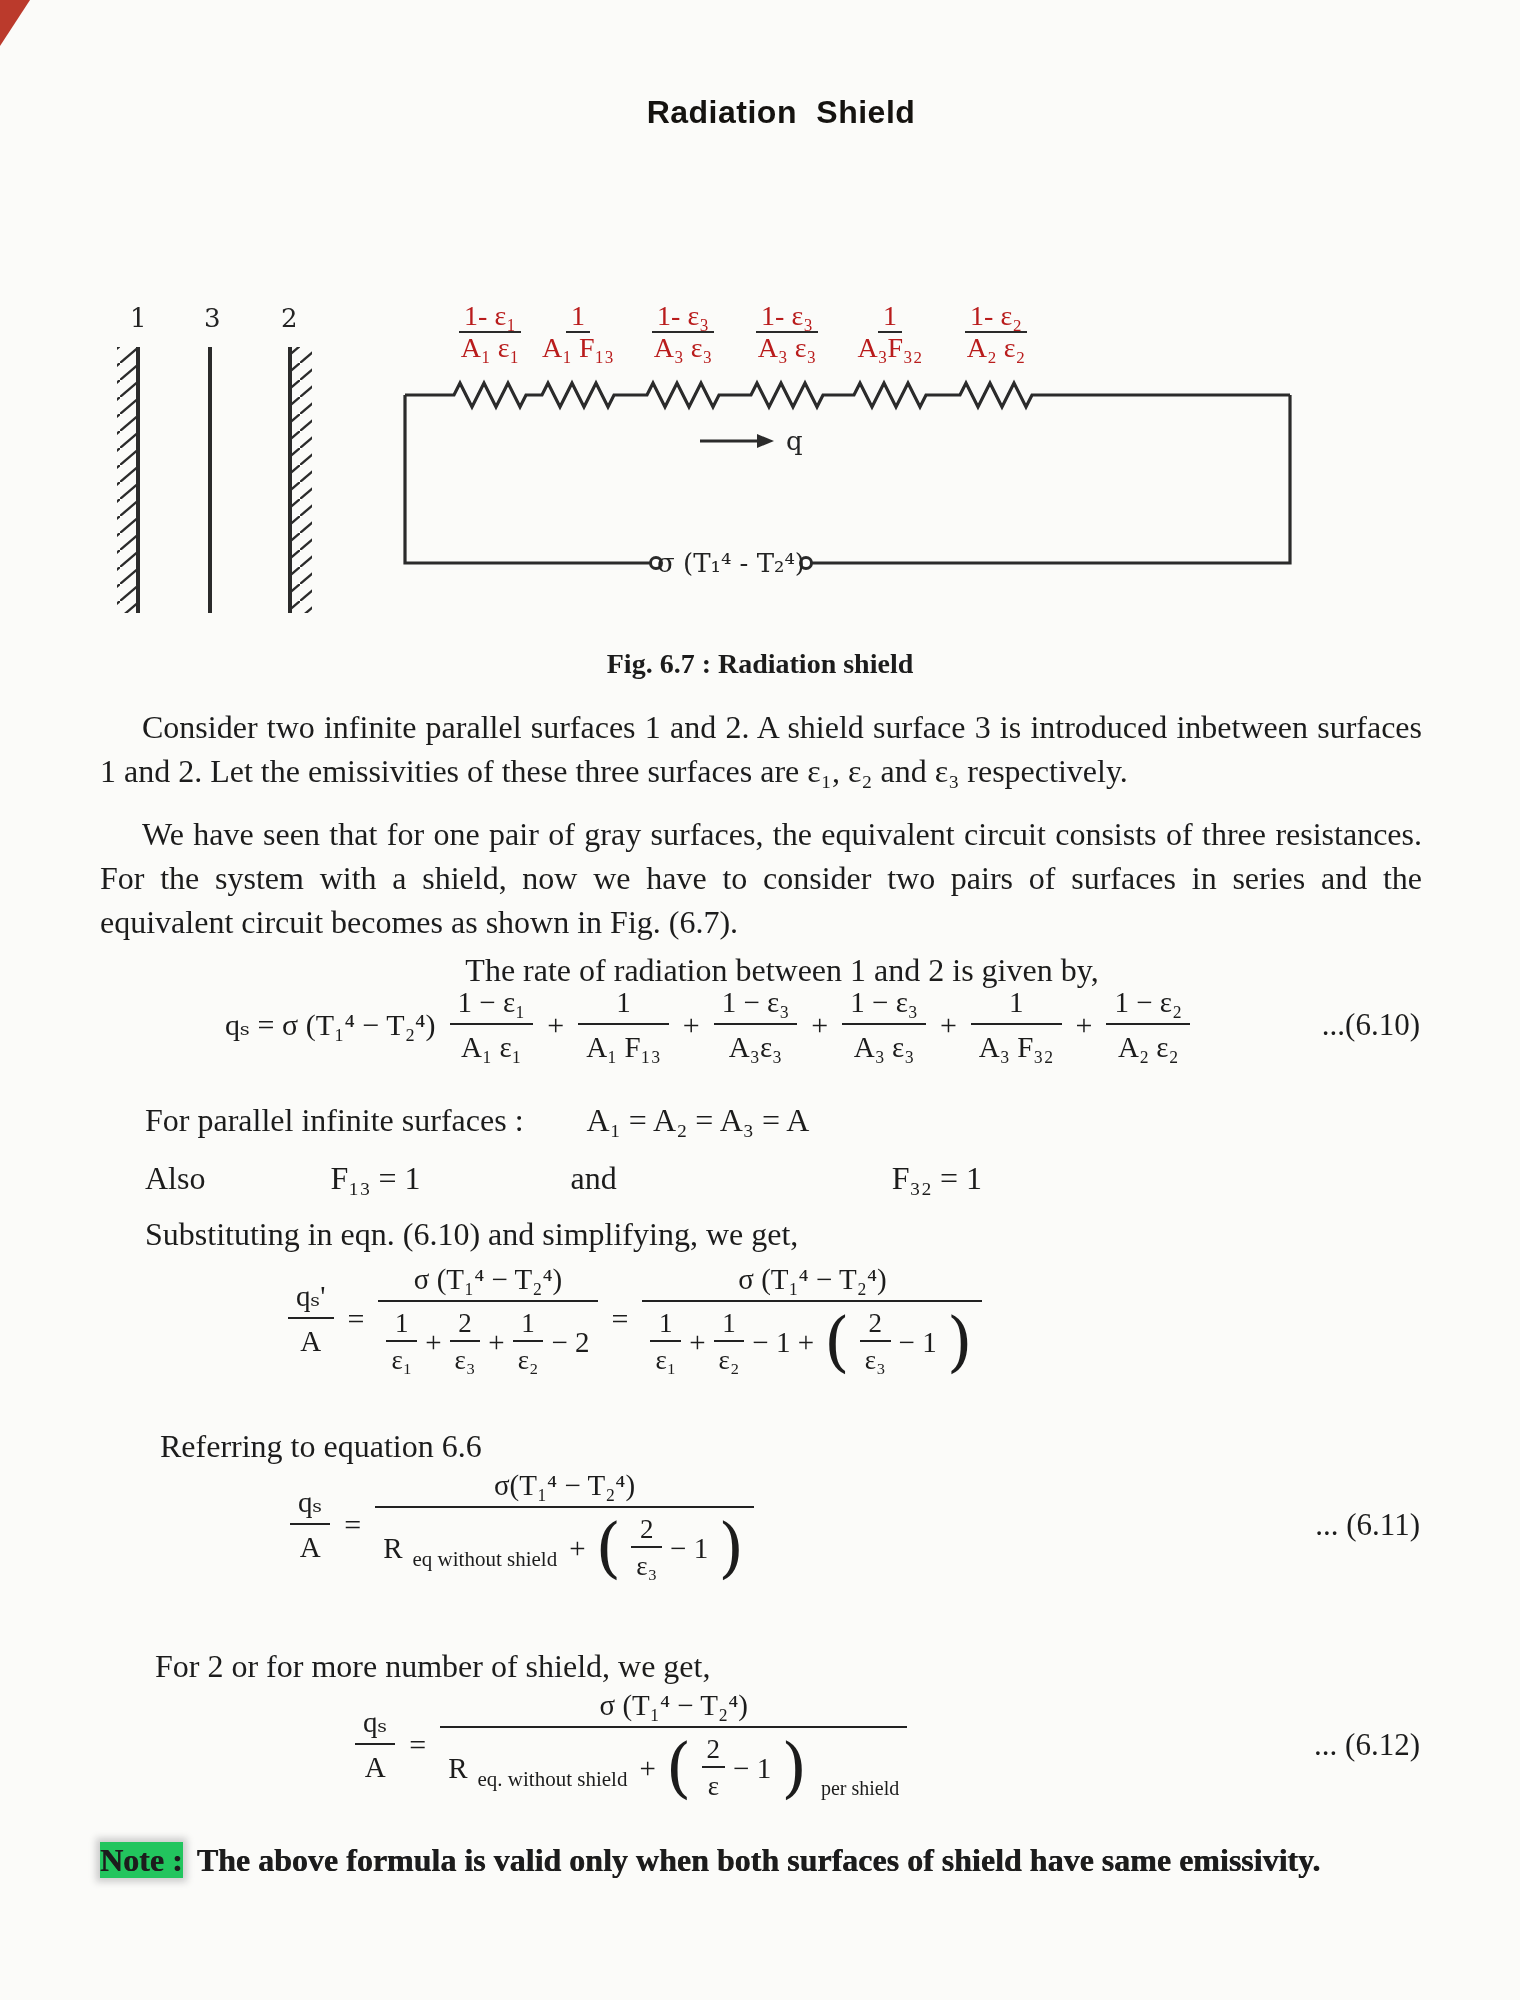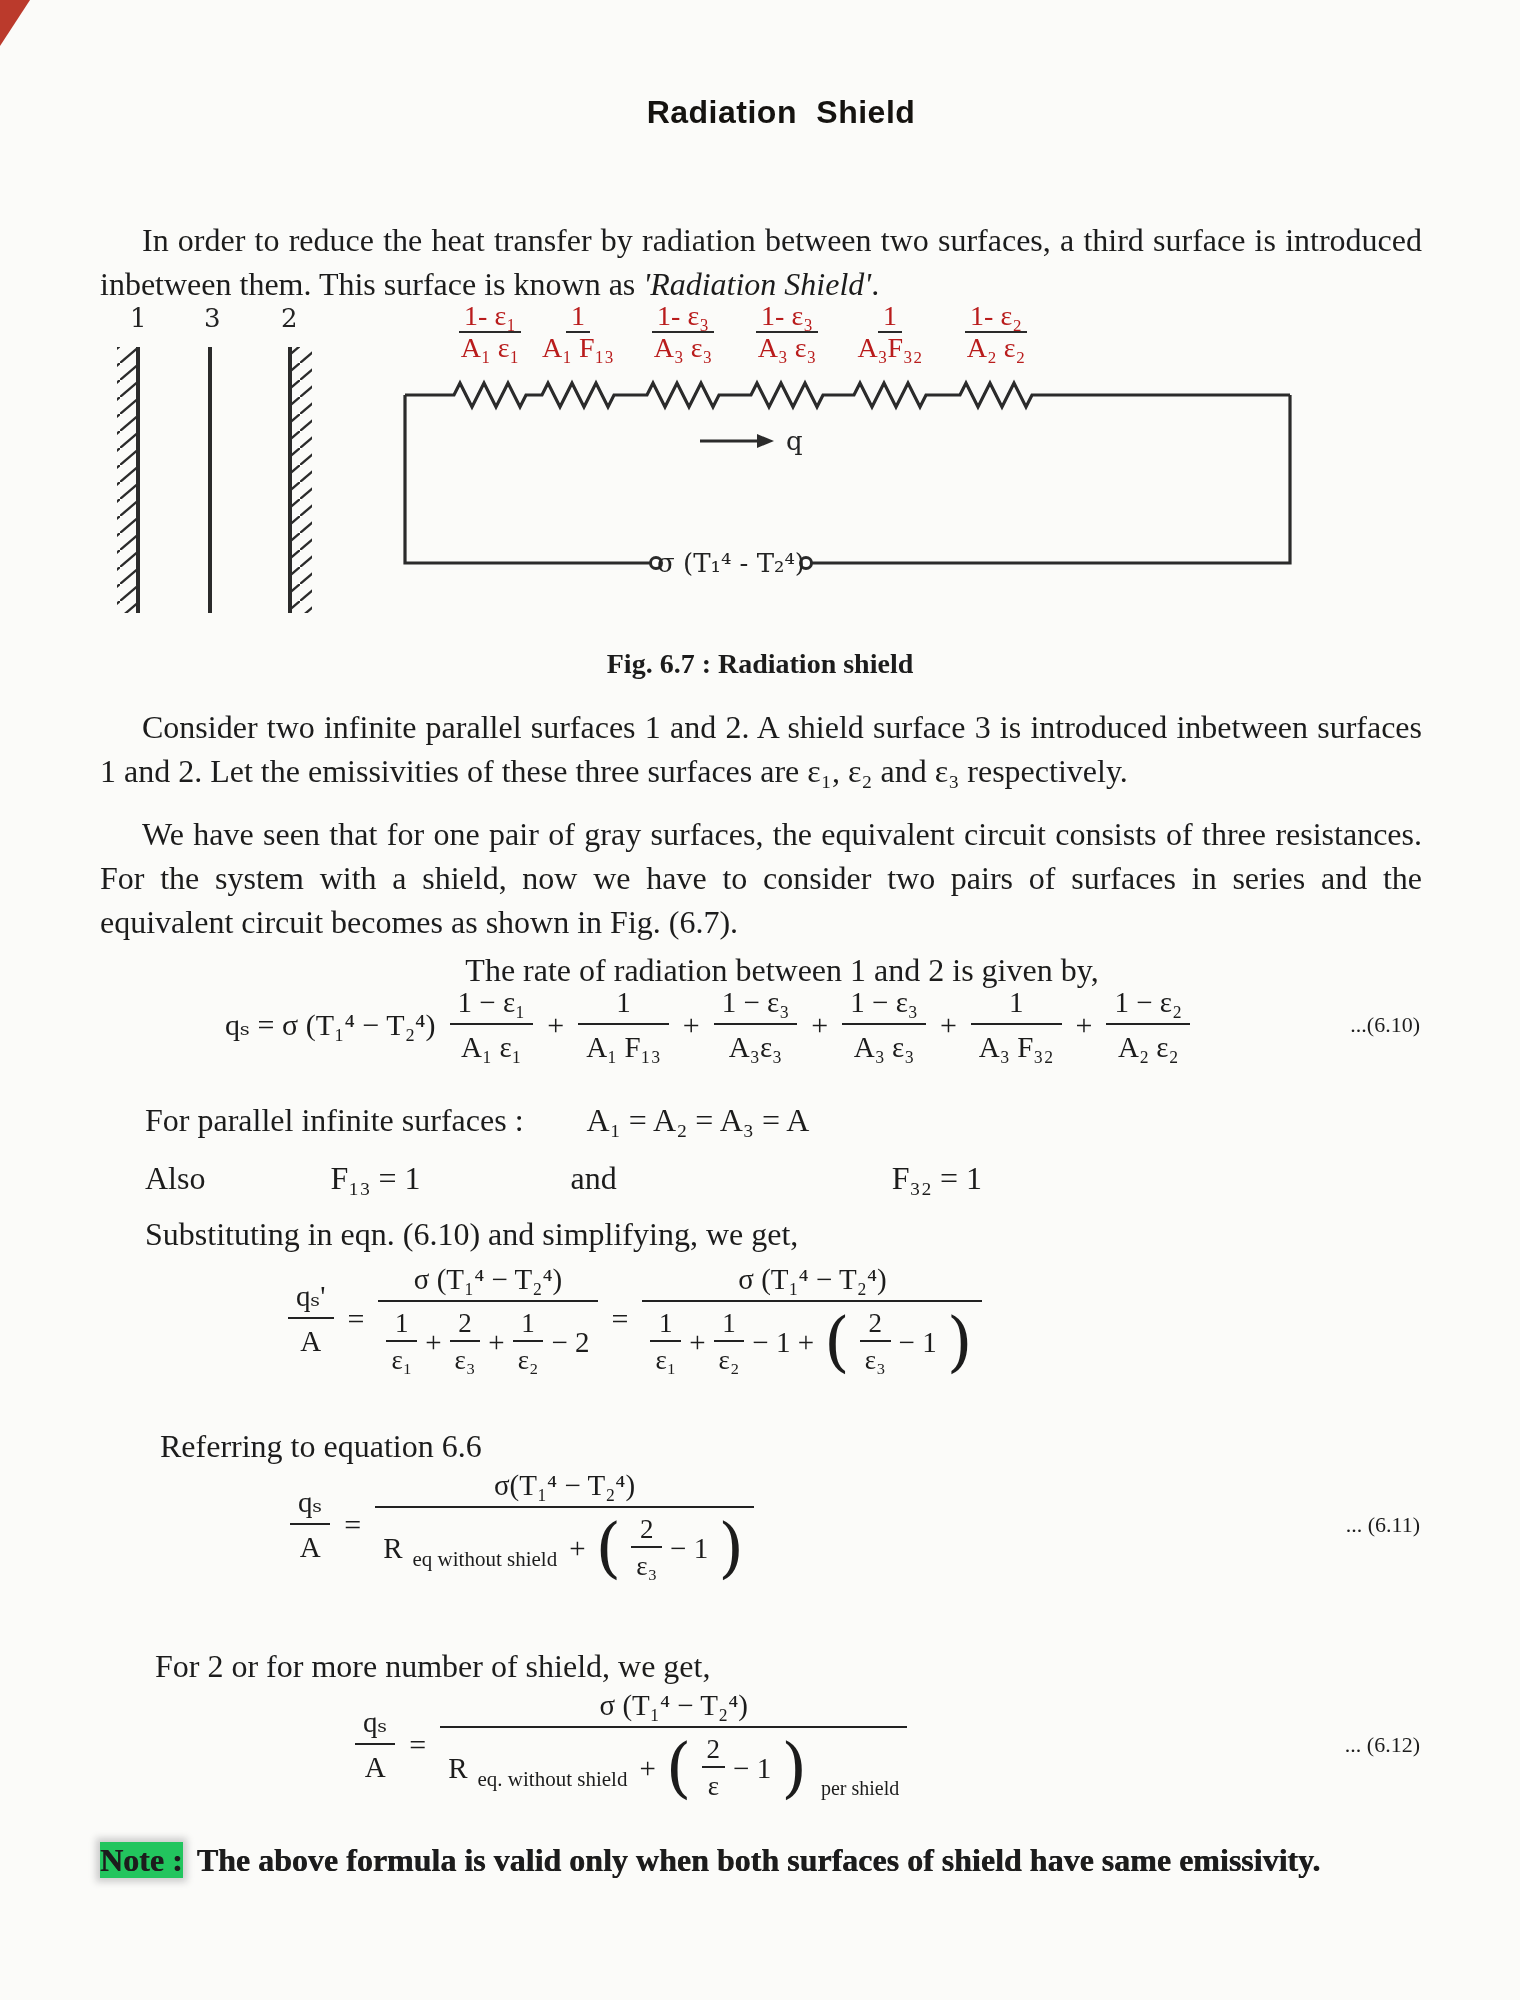--- a/index.html
+++ b/index.html
@@ -42,41 +42,38 @@
   .frac>.den{padding:5px 8px 0;}
   .frac>.denrow{padding:6px 8px 0;display:flex;align-items:center;justify-content:center;gap:8px;}
   .sfrac{display:inline-flex;flex-direction:column;align-items:stretch;text-align:center;
         font-size:27px;line-height:30px;}
   .sfrac>.num{border-bottom:2.2px solid #222;padding:0 5px 2px;}
   .sfrac>.den{padding:3px 5px 0;}
   .bp{font-size:66px;line-height:0;font-weight:400;padding:0 2px;
         font-family:"DejaVu Serif",serif;}
   .rsub{font-size:21px;position:relative;top:11px;margin:0 4px 0 2px;}
   .psub{font-size:20px;position:relative;top:20px;margin-left:4px;}
-  .eqlabel{margin-left:auto;font-size:22px;}
+  .eqlabel{margin-left:auto;font-size:31px;}
   .textline{position:absolute;font-size:32px;}
   .gap-lg{margin-left:55px;}
 
   
   .note{position:absolute;top:1842px;left:100px;width:1330px;font-size:32px;
         font-weight:700;text-shadow:.5px 0 0 #2a2a2a;}
   .note .note-lead{background:#22c55e;box-shadow:0 0 7px 4px #cccccc;margin-right:14px;}
 </style>
 </head>
 <body>
 
 <div class="page">
 
   <div class="corner-mark"></div>
 
   <div class="title">Radiation Shield</div>
 
-  <div class="para p-intro">
-    <span>In order to reduce the heat transfer by radiation between two surfaces, a third surface is introduced inbetween them. This surface is known as </span><span class="em">'Radiation Shield'</span><span>.</span>
-  </div>
 
   <div class="figure">
     <svg width="1520" height="335" viewBox="0 0 1520 335">
       <defs>
         <pattern id="hatchA" width="20" height="17" patternUnits="userSpaceOnUse">
           <line x1="0" y1="17" x2="20" y2="0" stroke="#2b2b2b" stroke-width="2.4"></line>
         </pattern>
         <pattern id="hatchB" width="20" height="17" patternUnits="userSpaceOnUse">
           <line x1="0" y1="17" x2="20" y2="0" stroke="#2b2b2b" stroke-width="2.4"></line>
         </pattern>

